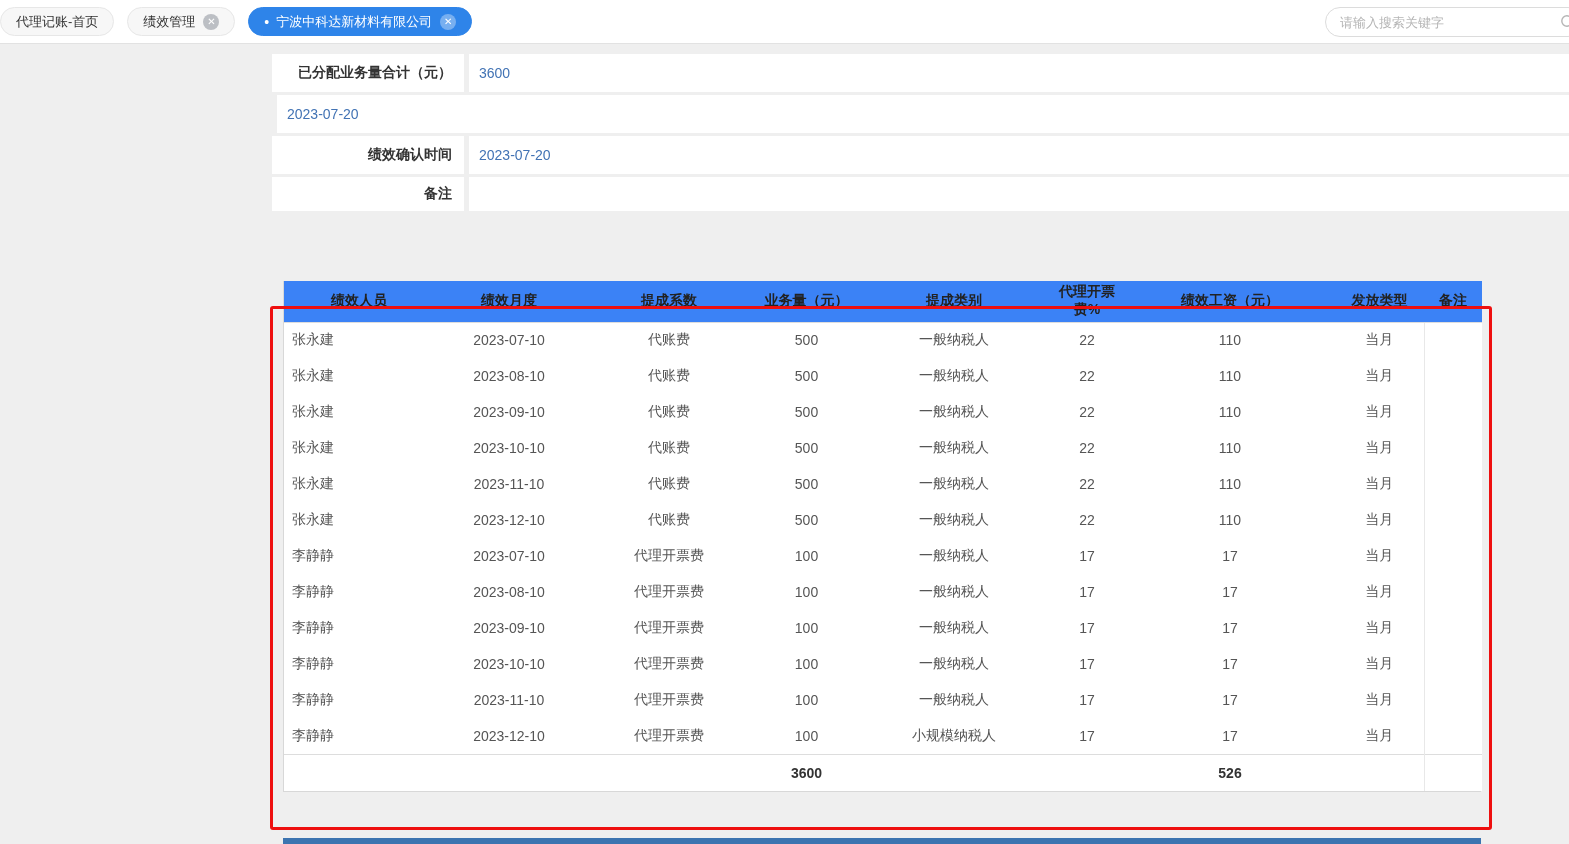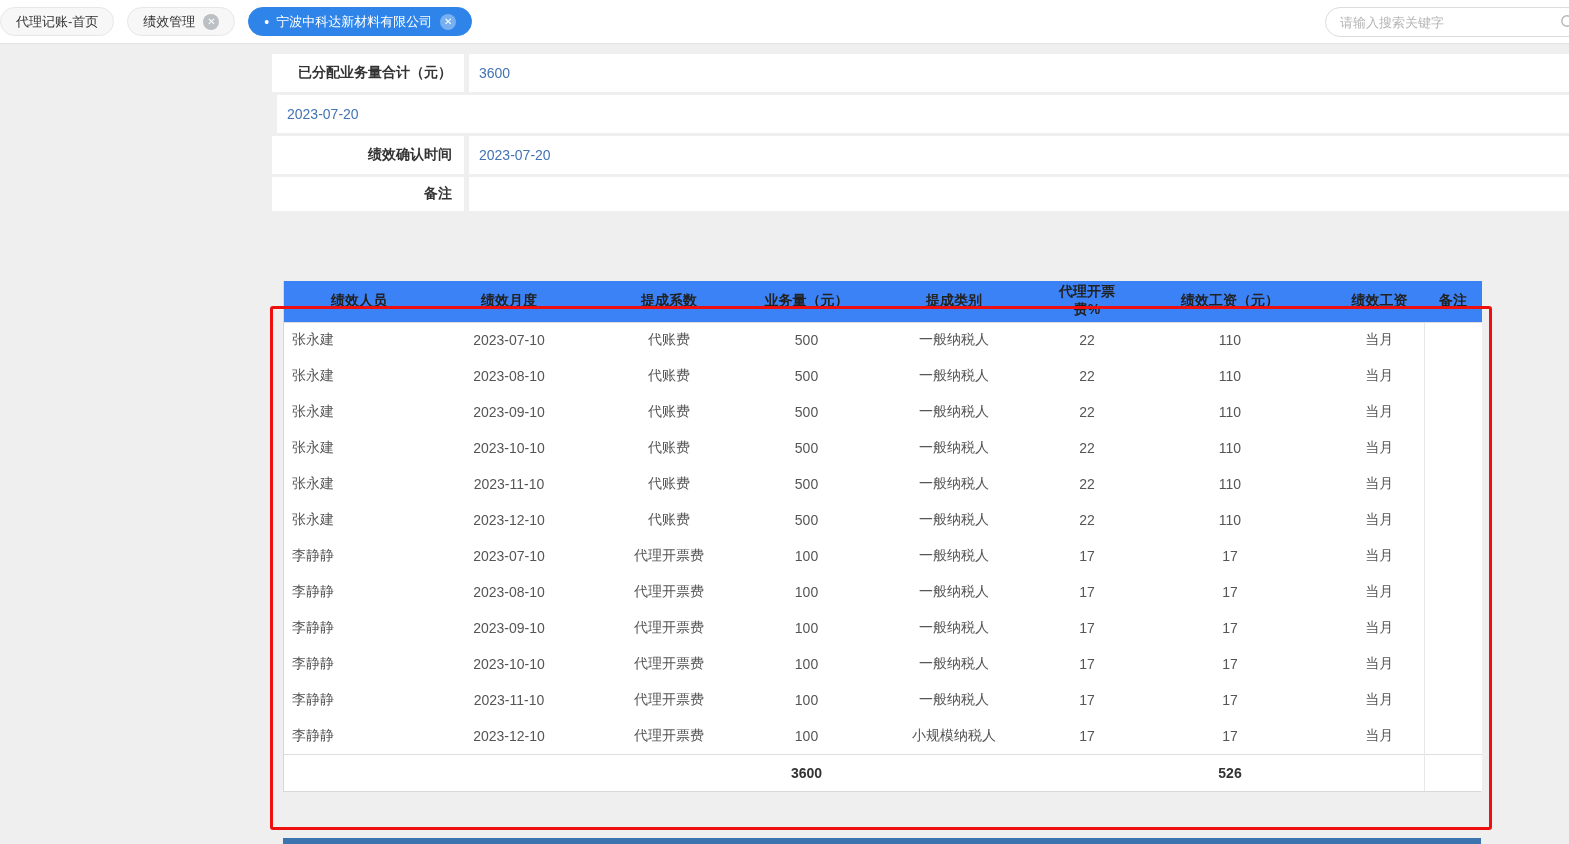--- a/index.html
+++ b/index.html
@@ -162,21 +162,21 @@
     </colgroup>
     <thead>
         <tr id="detail-head">
           <th>绩效人员</th>
           <th>绩效月度</th>
           <th>提成系数</th>
           <th>业务量（元）</th>
           <th>提成类别</th>
           <th>代理开票费%</th>
           <th>绩效工资（元）</th>
-          <th>绩效工资</th>
+          <th>发放类型</th>
           <th>备注</th>
         </tr>
       </thead>
     <tbody id="detail-body">
         <tr>
           <td>张永建</td>
           <td>2023-07-10</td>
           <td>代账费</td>
           <td>500</td>
           <td>一般纳税人</td>

